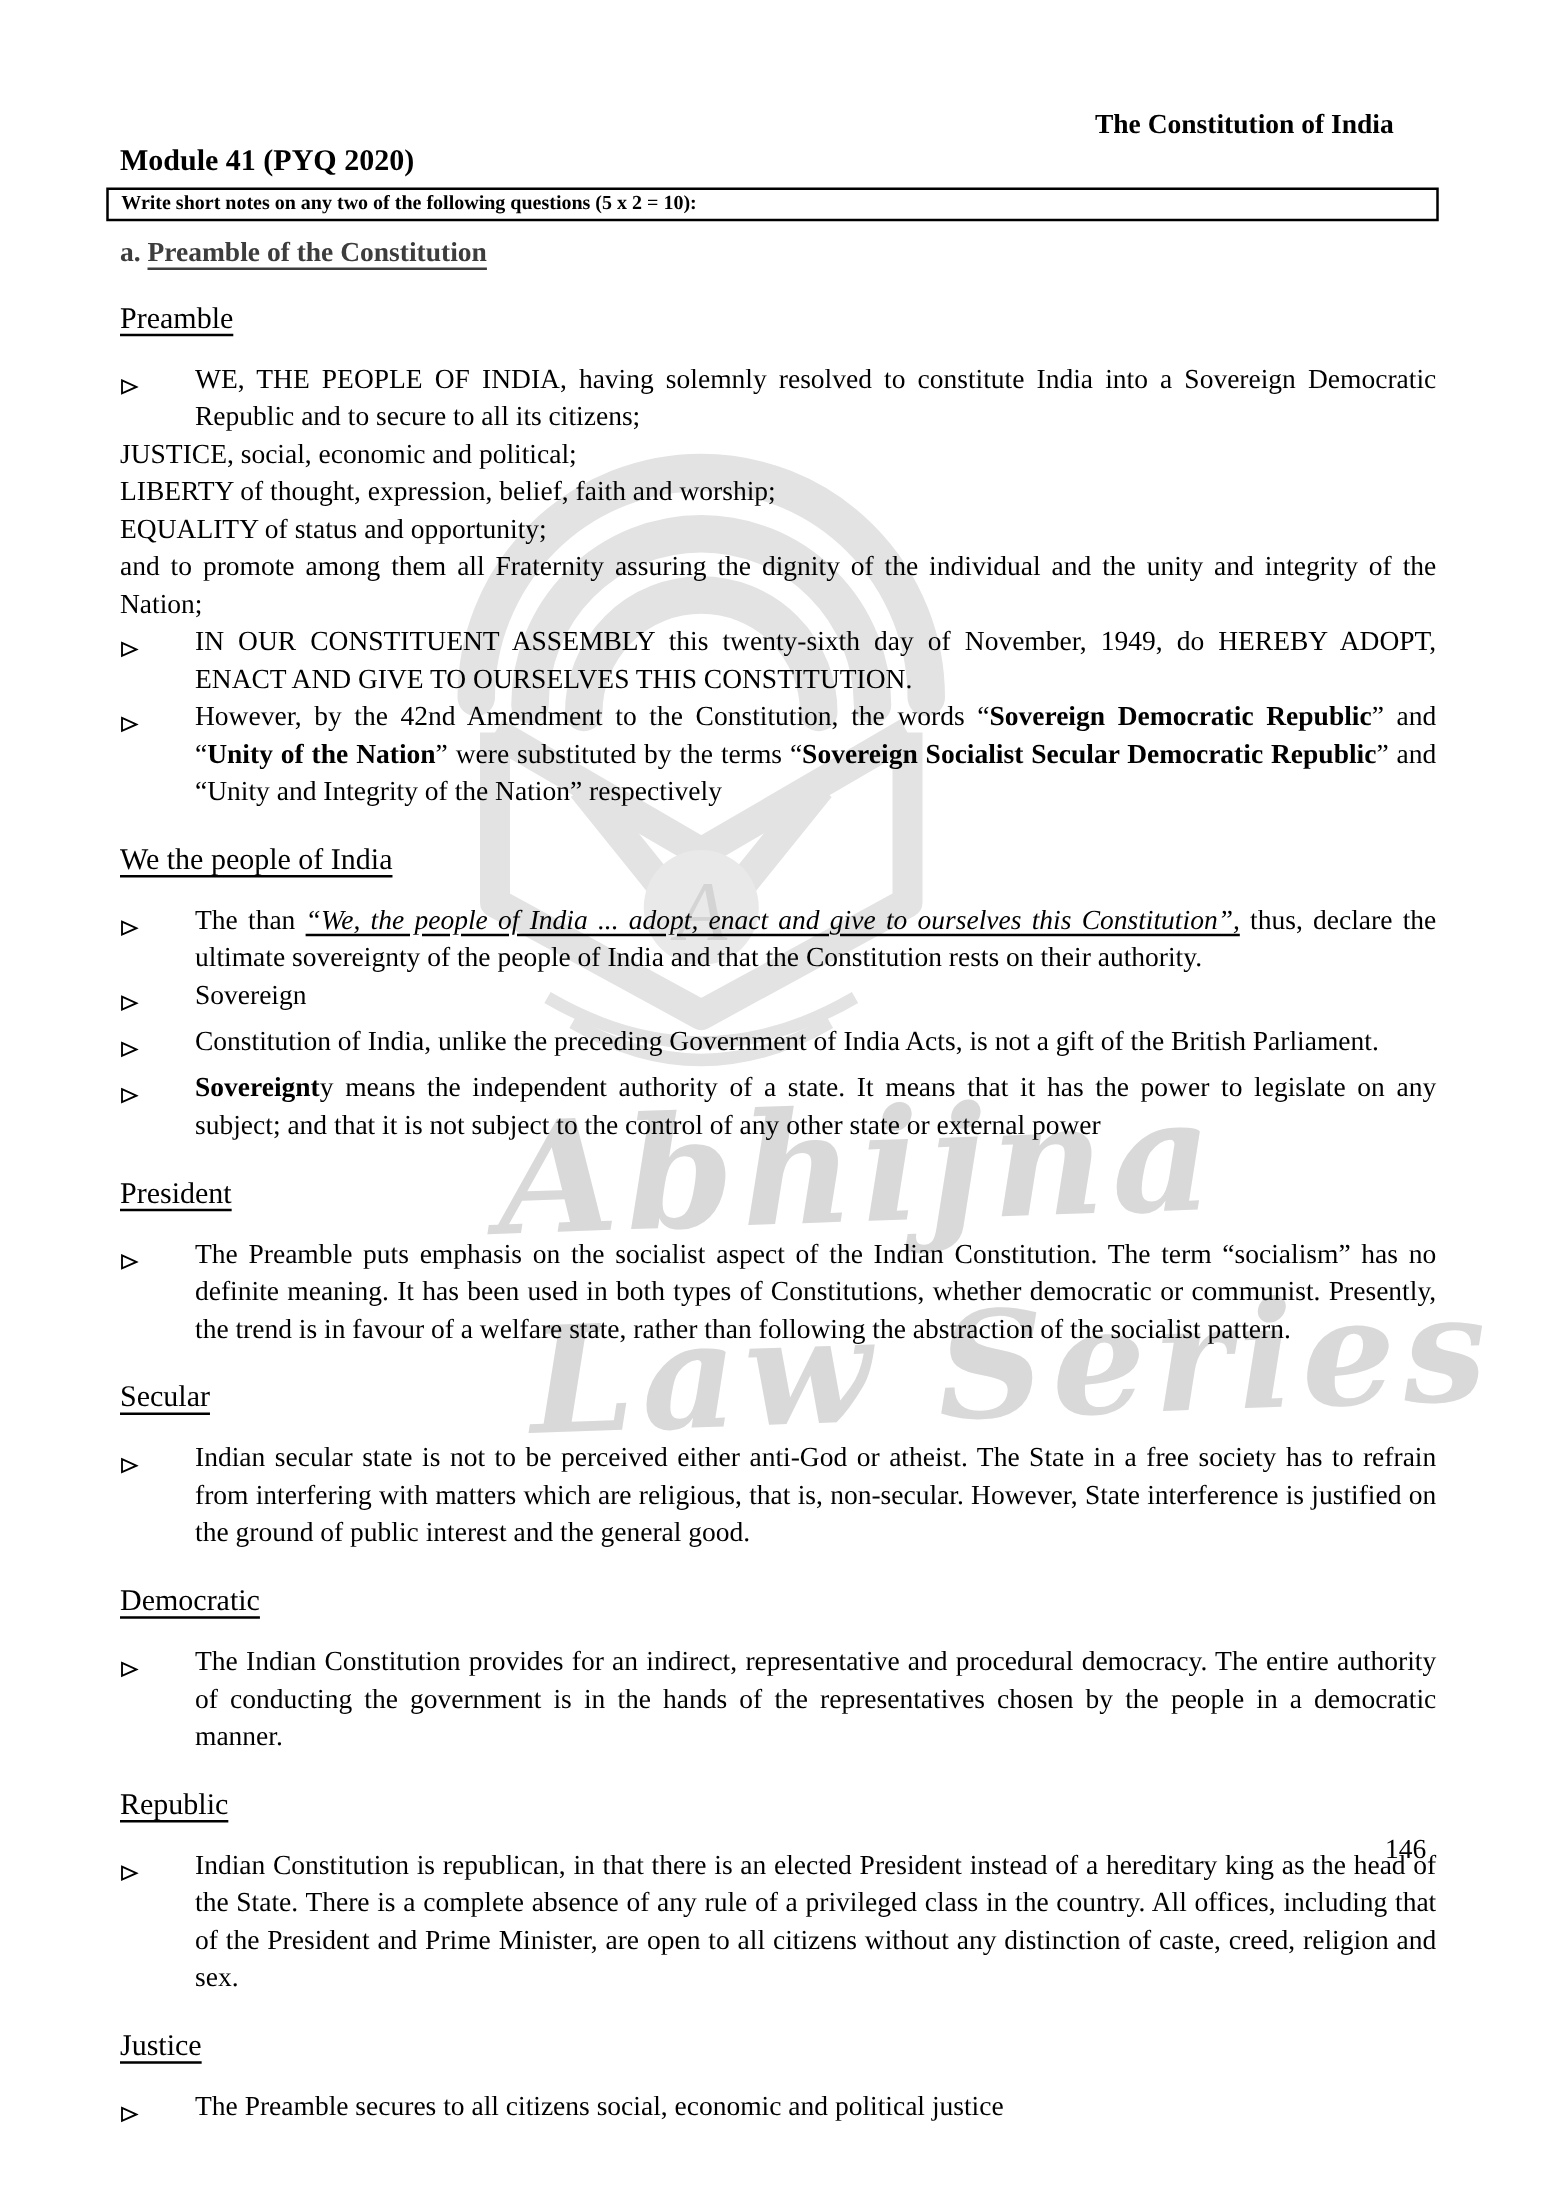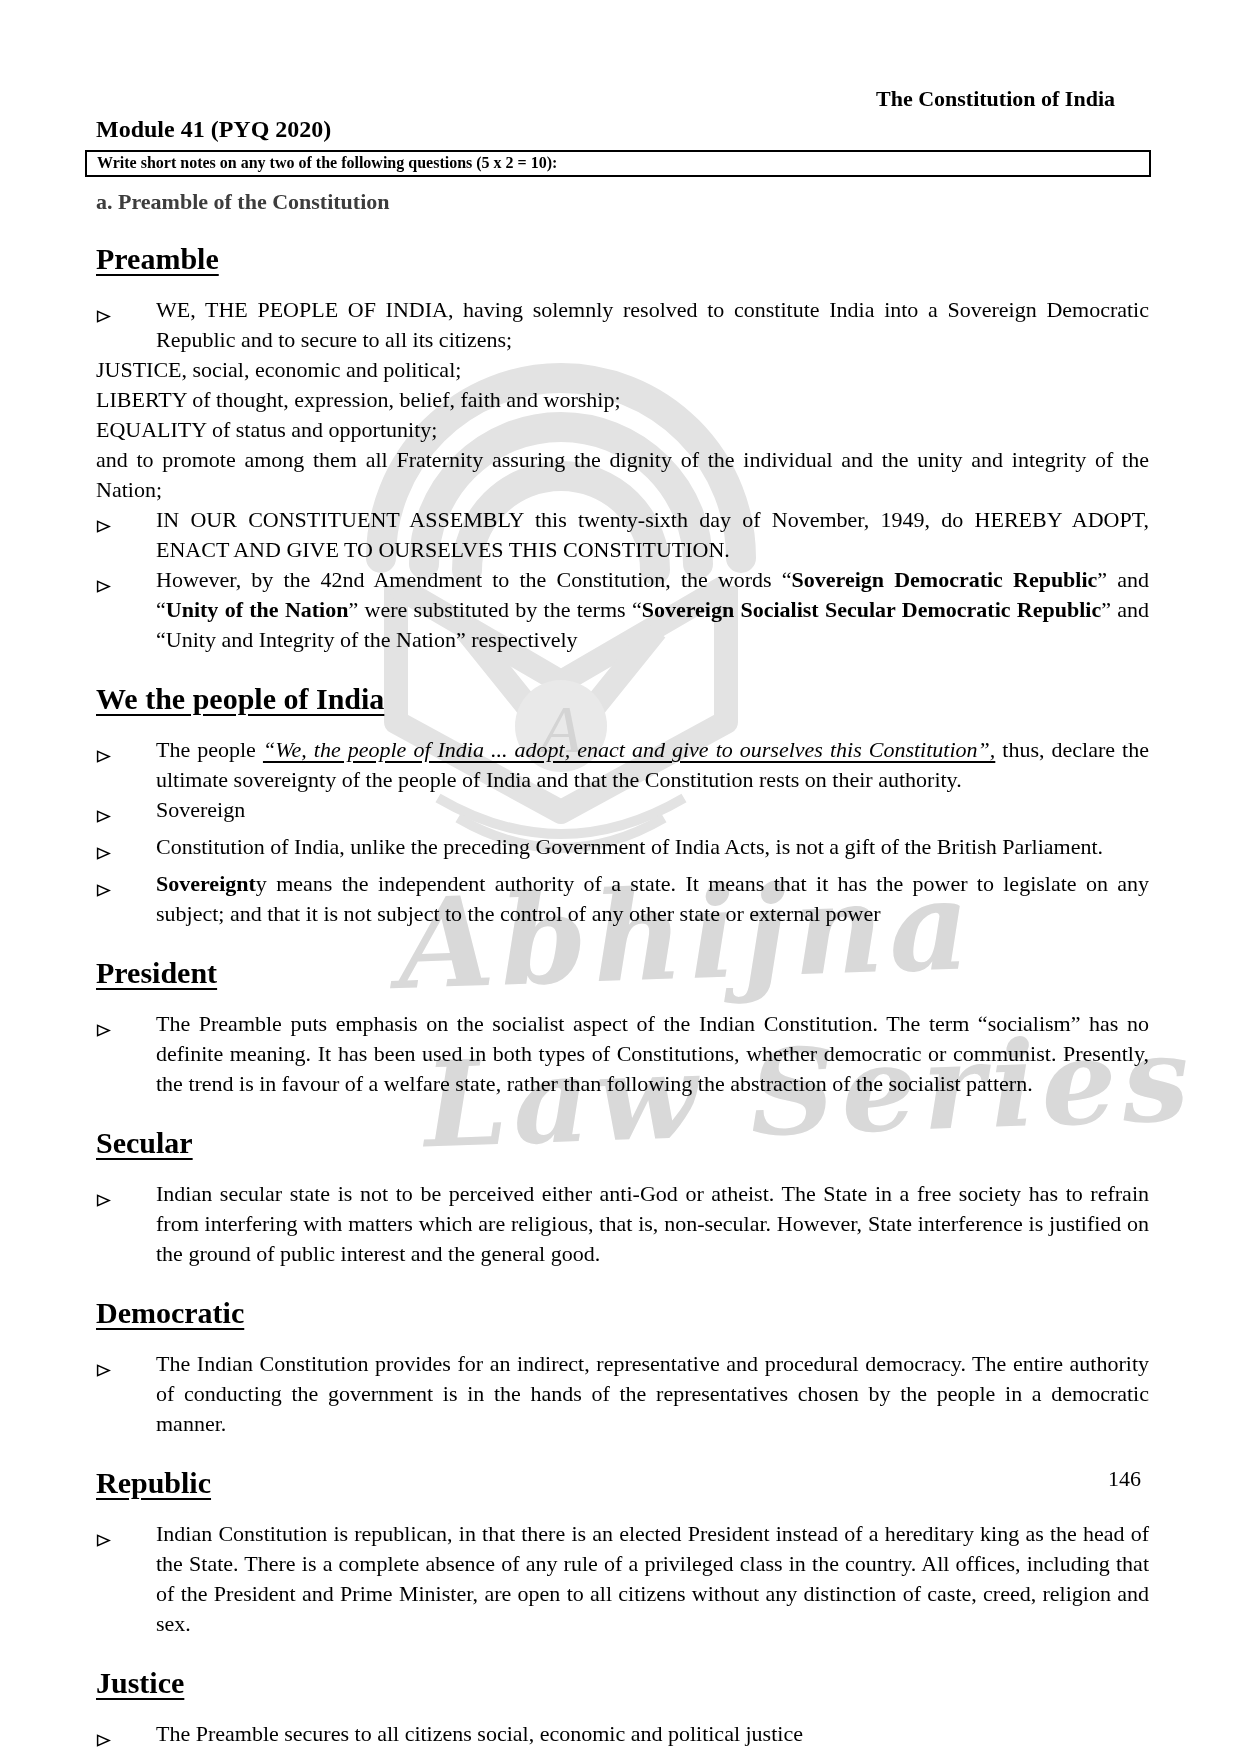--- a/index.html
+++ b/index.html
@@ -22,24 +22,24 @@
   .header-title {
     margin-top:86px; text-align:right; padding-right:34px;
     font-weight:bold; font-size:22px;
   }
   .module-title { margin-top:4px; font-weight:bold; font-size:24px; }
   .question-box {
     margin:7px -2px 3px -11px; border:2px solid #000; padding:2px 10px 3px 10px;
     font-weight:bold; font-size:16px;
   }
   .sub-question { margin-top:12px; font-weight:bold; font-size:22px; color:#3d3d3d; }
-  .sub-question .sq-title { text-decoration-thickness:2px; text-underline-offset:5px;margin-top:13px; }
+  .sub-question .sq-title { text-decoration:underline; text-decoration-thickness:2px; text-underline-offset:5px;margin-top:13px; }
   .section { margin-top:27px; }
   .section-heading {
-    font-weight:bold; font-size:30px; margin-bottom:19px;
+    font-weight:normal; font-size:24px; margin-bottom:19px;
     text-decoration:underline; text-decoration-thickness:2px; text-underline-offset:5px;
     display:inline-block;
   }
   .section-body { }
   .item { font-size:22px; line-height:30px; }
   .item.bulleted { display:flex;gap:27px; }
   .bullet { flex:0 0 33px; padding-top:7px; }
   .item-text { flex:1 1 auto; text-align:justify; display:block; }
   .item.plain { text-align:justify;font-family:Liberation Serif, serif; }
   .b { font-weight:bold; }
@@ -116,21 +116,21 @@
                   <path d="M1.5 2.2 L12.3 7 L1.5 11.8 Z" fill="#ffffff" stroke="#000000" stroke-width="1.4" stroke-linejoin="miter"></path>
                 </svg></span>
               <span class="item-text"><span>However, by the 42nd Amendment to the Constitution, the words “</span><span class="b">Sovereign Democratic Republic</span><span>” and “</span><span class="b">Unity of the Nation</span><span>” were substituted by the terms “</span><span class="b">Sovereign Socialist Secular Democratic Republic</span><span>” and “Unity and Integrity of the Nation” respectively</span></span>
             </div>
           </div></div>
         <div class="section"><div class="section-heading">We the people of India</div><div class="section-body">
             <div class="item bulleted">
               <span class="bullet"><svg width="15" height="15" viewBox="0 0 14 14">
                   <path d="M1.5 2.2 L12.3 7 L1.5 11.8 Z" fill="#ffffff" stroke="#000000" stroke-width="1.4" stroke-linejoin="miter"></path>
                 </svg></span>
-              <span class="item-text"><span>The people </span><span class="i u">“We, the people of India ... adopt, enact and give to ourselves this Constitution”,</span><span> thus, declare the ultimate sovereignty of the people of India and that the Constitution rests on their authority.</span></span>
+              <span class="item-text"><span>The than </span><span class="i u">“We, the people of India ... adopt, enact and give to ourselves this Constitution”,</span><span> thus, declare the ultimate sovereignty of the people of India and that the Constitution rests on their authority.</span></span>
             </div>
             <div class="item bulleted">
               <span class="bullet"><svg width="15" height="15" viewBox="0 0 14 14">
                   <path d="M1.5 2.2 L12.3 7 L1.5 11.8 Z" fill="#ffffff" stroke="#000000" stroke-width="1.4" stroke-linejoin="miter"></path>
                 </svg></span>
               <span class="item-text"><span>Sovereign</span></span>
             </div>
             <div class="item bulleted">
               <span class="bullet"><svg width="15" height="15" viewBox="0 0 14 14">
                   <path d="M1.5 2.2 L12.3 7 L1.5 11.8 Z" fill="#ffffff" stroke="#000000" stroke-width="1.4" stroke-linejoin="miter"></path>

